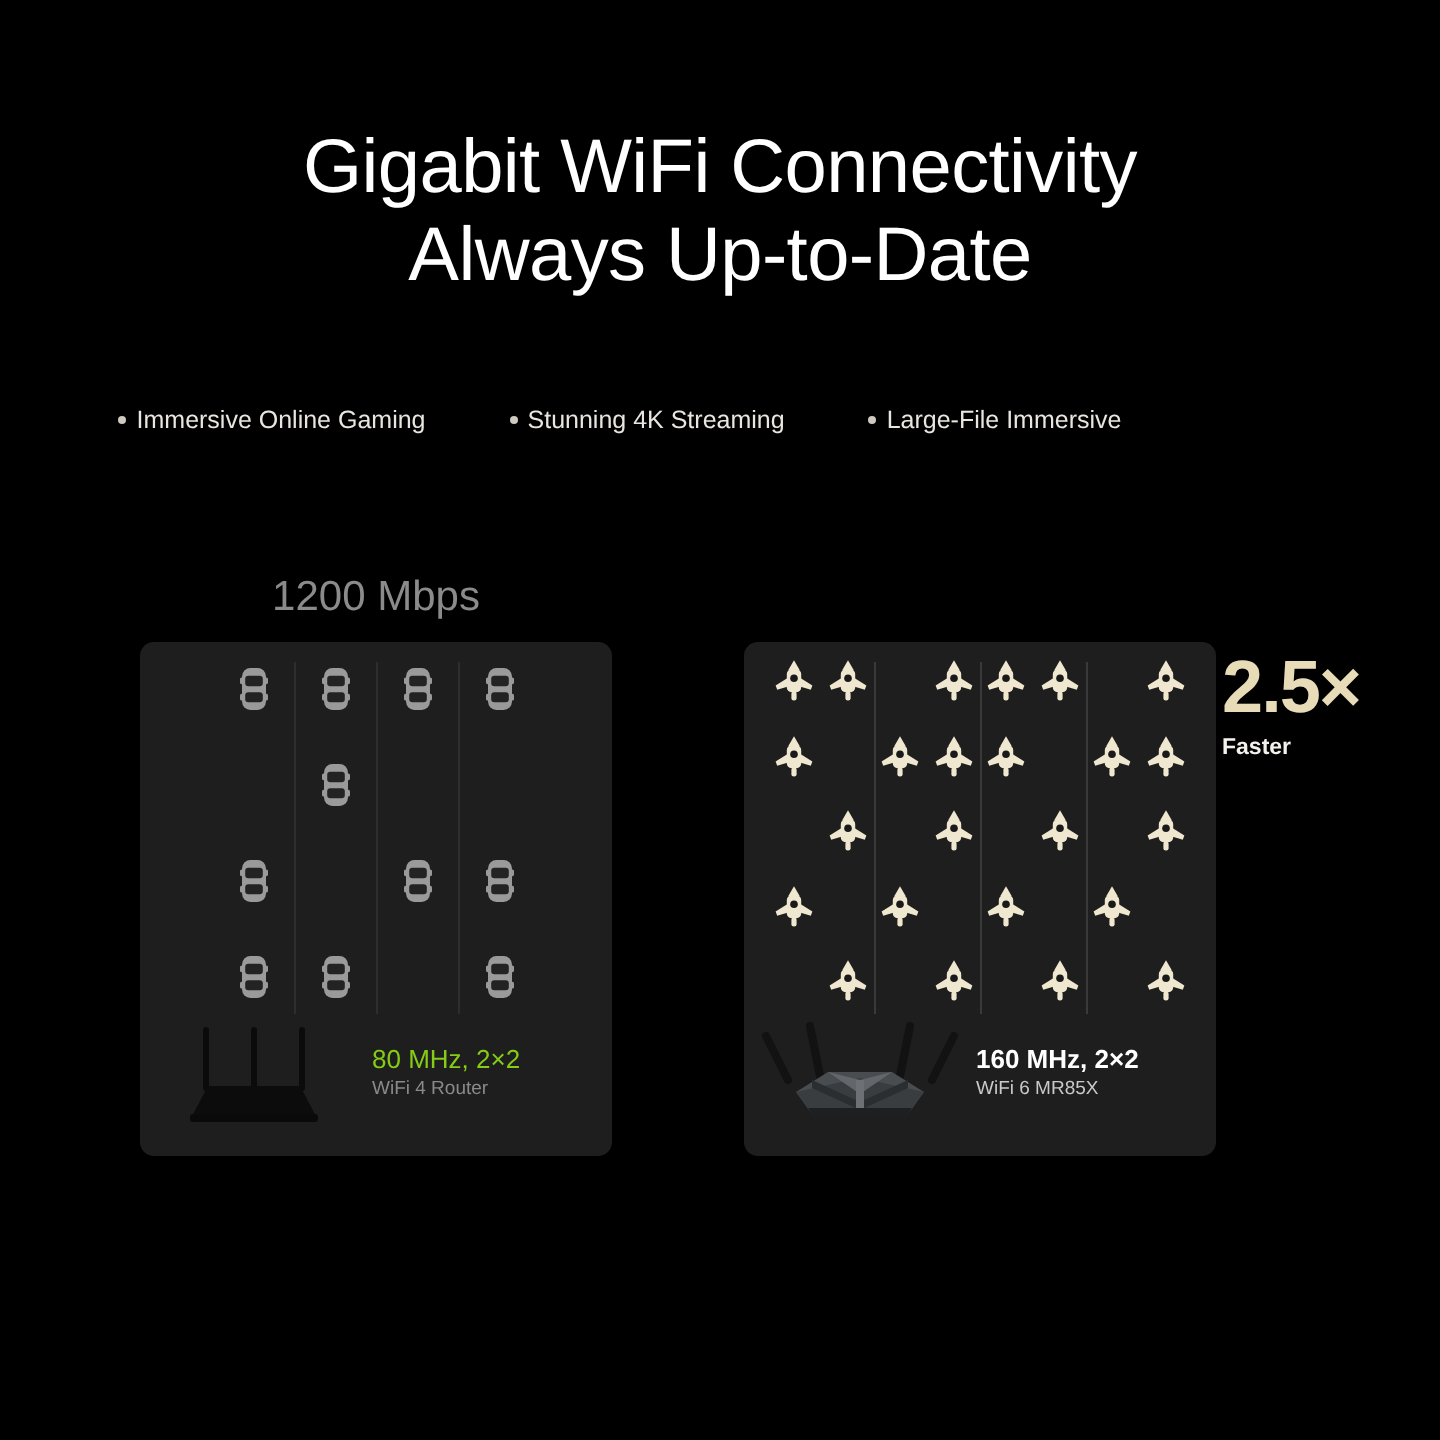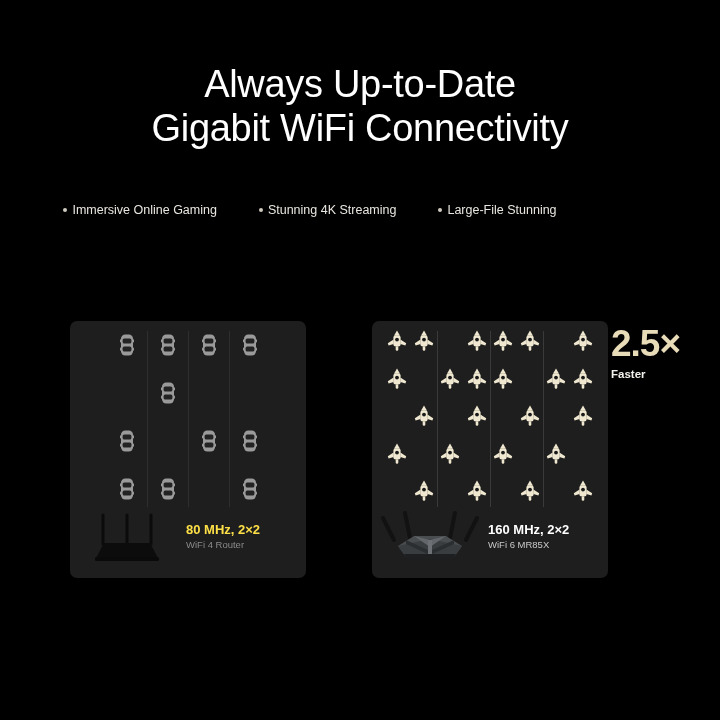--- a/index.html
+++ b/index.html
@@ -152,21 +152,21 @@
   .device-title {
     font-size: 13px;
     line-height: 16px;
     white-space: nowrap;
   }
   .device-sub {
     font-size: 9.5px;
     line-height: 14px;
     white-space: nowrap;
   }
-  #panel-left .device-title { color: #fde047; font-weight: 700; }
+  #panel-left .device-title { color: #84cc16; font-weight: 400; }
   #panel-left .device-sub   { color: #8a8a8a; font-weight: 400; }
   #panel-right .device-title { color: #ffffff; font-weight: 700; }
   #panel-right .device-sub   { color: #c9c9c9; font-weight: 400; }
 
   
   #badge {
     position: absolute;
     left: 611px;
     top: 325px;
     width: 120px;
@@ -186,39 +186,40 @@
     font-weight: 700;
     line-height: 13px;
   }
 </style>
 </head>
 <body>
 
 <div id="stage">
 
   <div id="headline">
+    <span class="hl-line">Gigabit WiFi Connectivity</span>
     <span class="hl-line">Always Up-to-Date</span>
-    <span class="hl-line">Gigabit WiFi Connectivity</span>
   </div>
 
   <div id="bullets">
     <div class="bullet">
       <span class="bullet-dot"></span>
       <span>Immersive Online Gaming</span>
     </div>
     <div class="bullet">
       <span class="bullet-dot"></span>
       <span>Stunning 4K Streaming</span>
     </div>
     <div class="bullet">
       <span class="bullet-dot"></span>
-      <span>Large-File Stunning</span>
+      <span>Large-File Immersive</span>
     </div>
   </div>
 
+  <div id="speed-left" class="speed-label">1200 Mbps</div>
 
   <div id="panel-left" class="panel">
     <div class="lanes" id="lanes-left">
         <div class="lane-divider" style="left: 77px;"></div>
         <div class="lane-divider" style="left: 118px;"></div>
         <div class="lane-divider" style="left: 159px;"></div>
         <div class="sprite" style="left: 57px; top: 26px;"><svg class="car" viewBox="0 0 14 22">
             <rect x="1" y="0.5" width="12" height="21" rx="4.2" fill="#9a9a9a"></rect>
             <rect x="2.6" y="4.4" width="8.8" height="5.2" rx="1.6" fill="#232323"></rect>
             <rect x="2.6" y="12.6" width="8.8" height="5.0" rx="1.6" fill="#232323"></rect>

